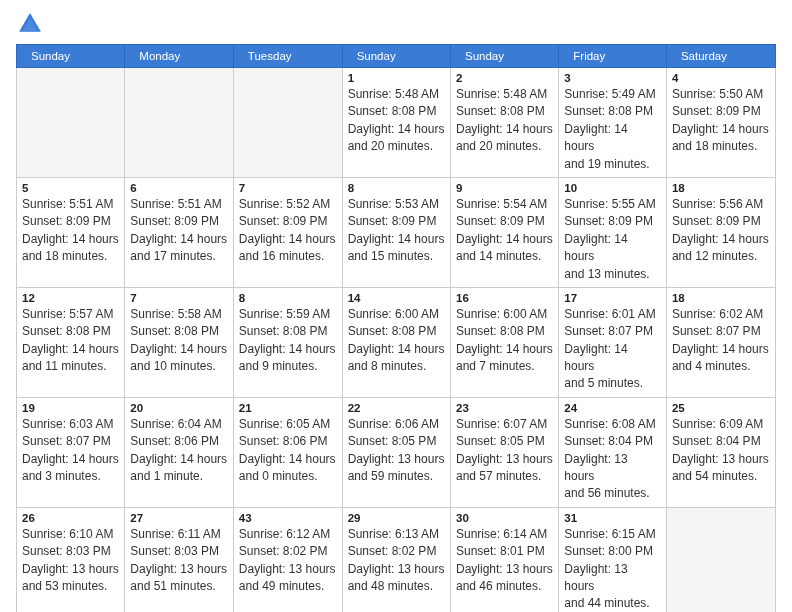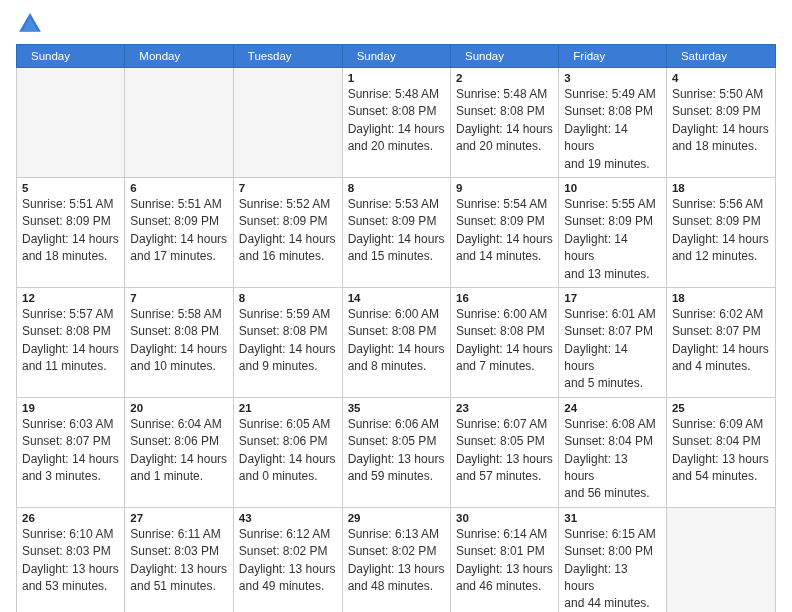--- a/index.html
+++ b/index.html
@@ -215,21 +215,21 @@
           </td>
           <td>
             <span class="day-num">20</span>
             <div class="day-info">Sunrise: 6:04 AM<br>Sunset: 8:06 PM<br>Daylight: 14 hours<br>and 1 minute.</div>
           </td>
           <td>
             <span class="day-num">21</span>
             <div class="day-info">Sunrise: 6:05 AM<br>Sunset: 8:06 PM<br>Daylight: 14 hours<br>and 0 minutes.</div>
           </td>
           <td>
-            <span class="day-num">35</span>
+            <span class="day-num">22</span>
             <div class="day-info">Sunrise: 6:06 AM<br>Sunset: 8:05 PM<br>Daylight: 13 hours<br>and 59 minutes.</div>
           </td>
           <td>
             <span class="day-num">23</span>
             <div class="day-info">Sunrise: 6:07 AM<br>Sunset: 8:05 PM<br>Daylight: 13 hours<br>and 57 minutes.</div>
           </td>
           <td>
             <span class="day-num">24</span>
             <div class="day-info">Sunrise: 6:08 AM<br>Sunset: 8:04 PM<br>Daylight: 13 hours<br>and 56 minutes.</div>
           </td>

